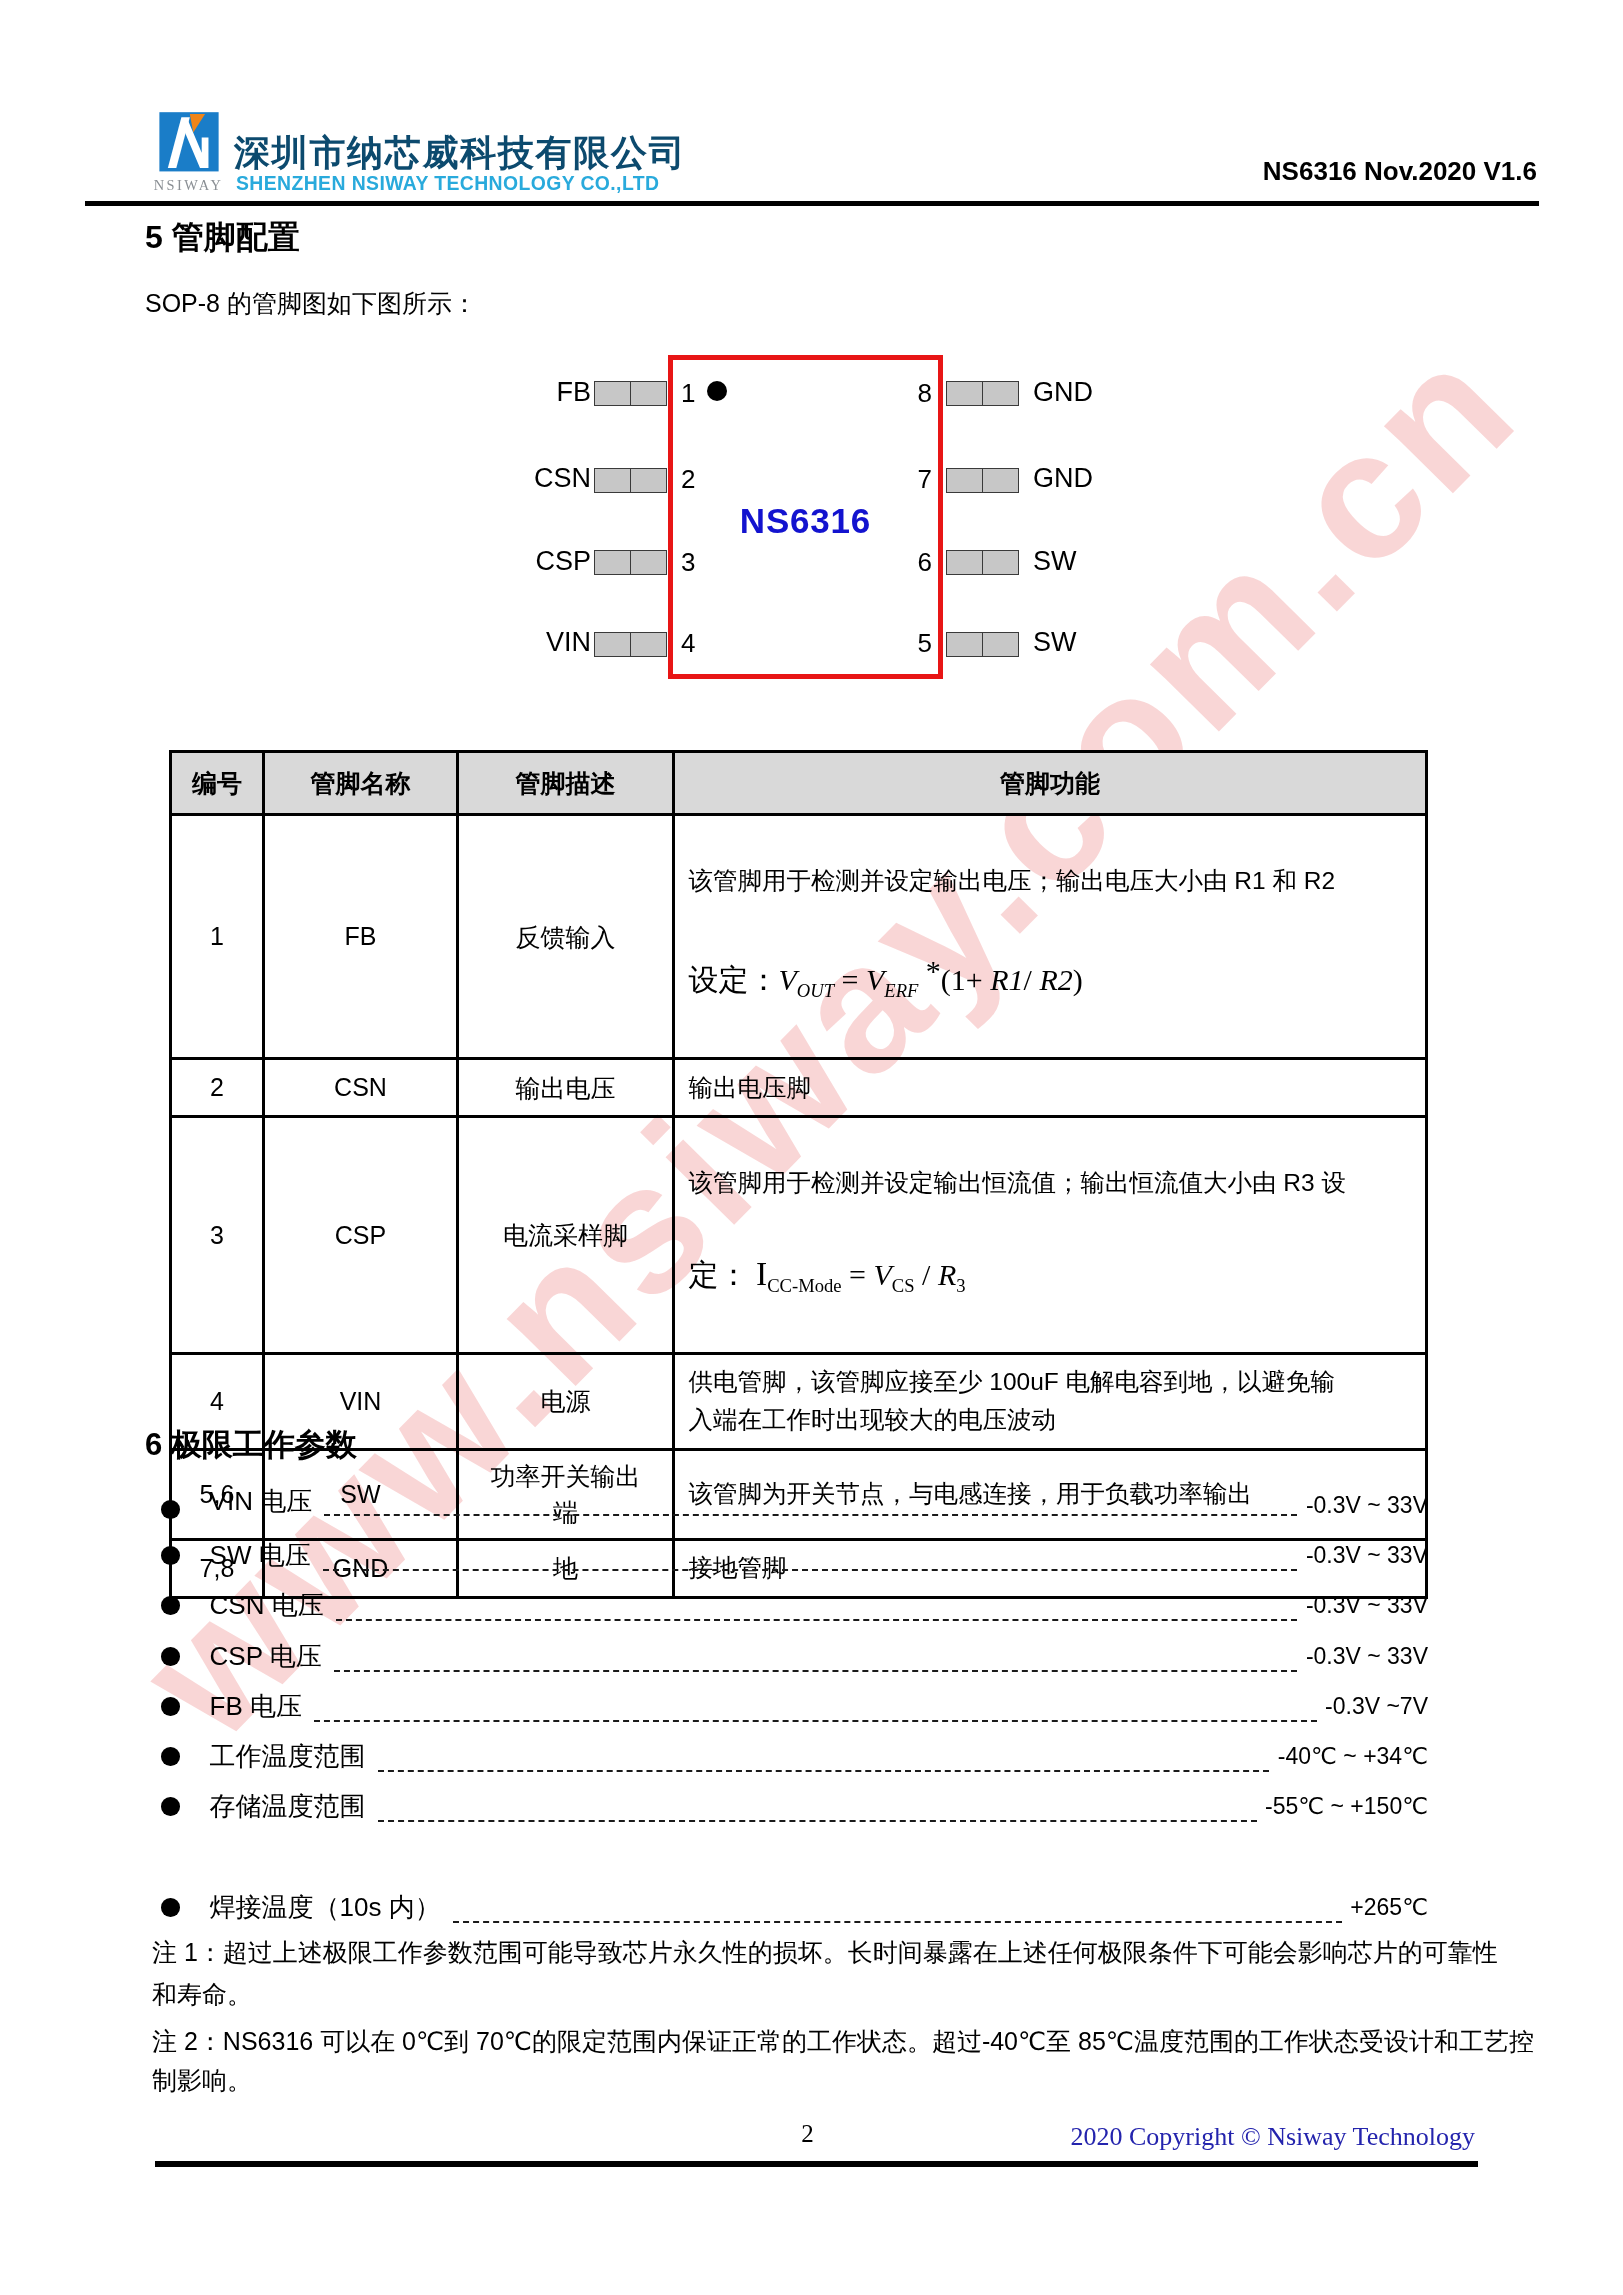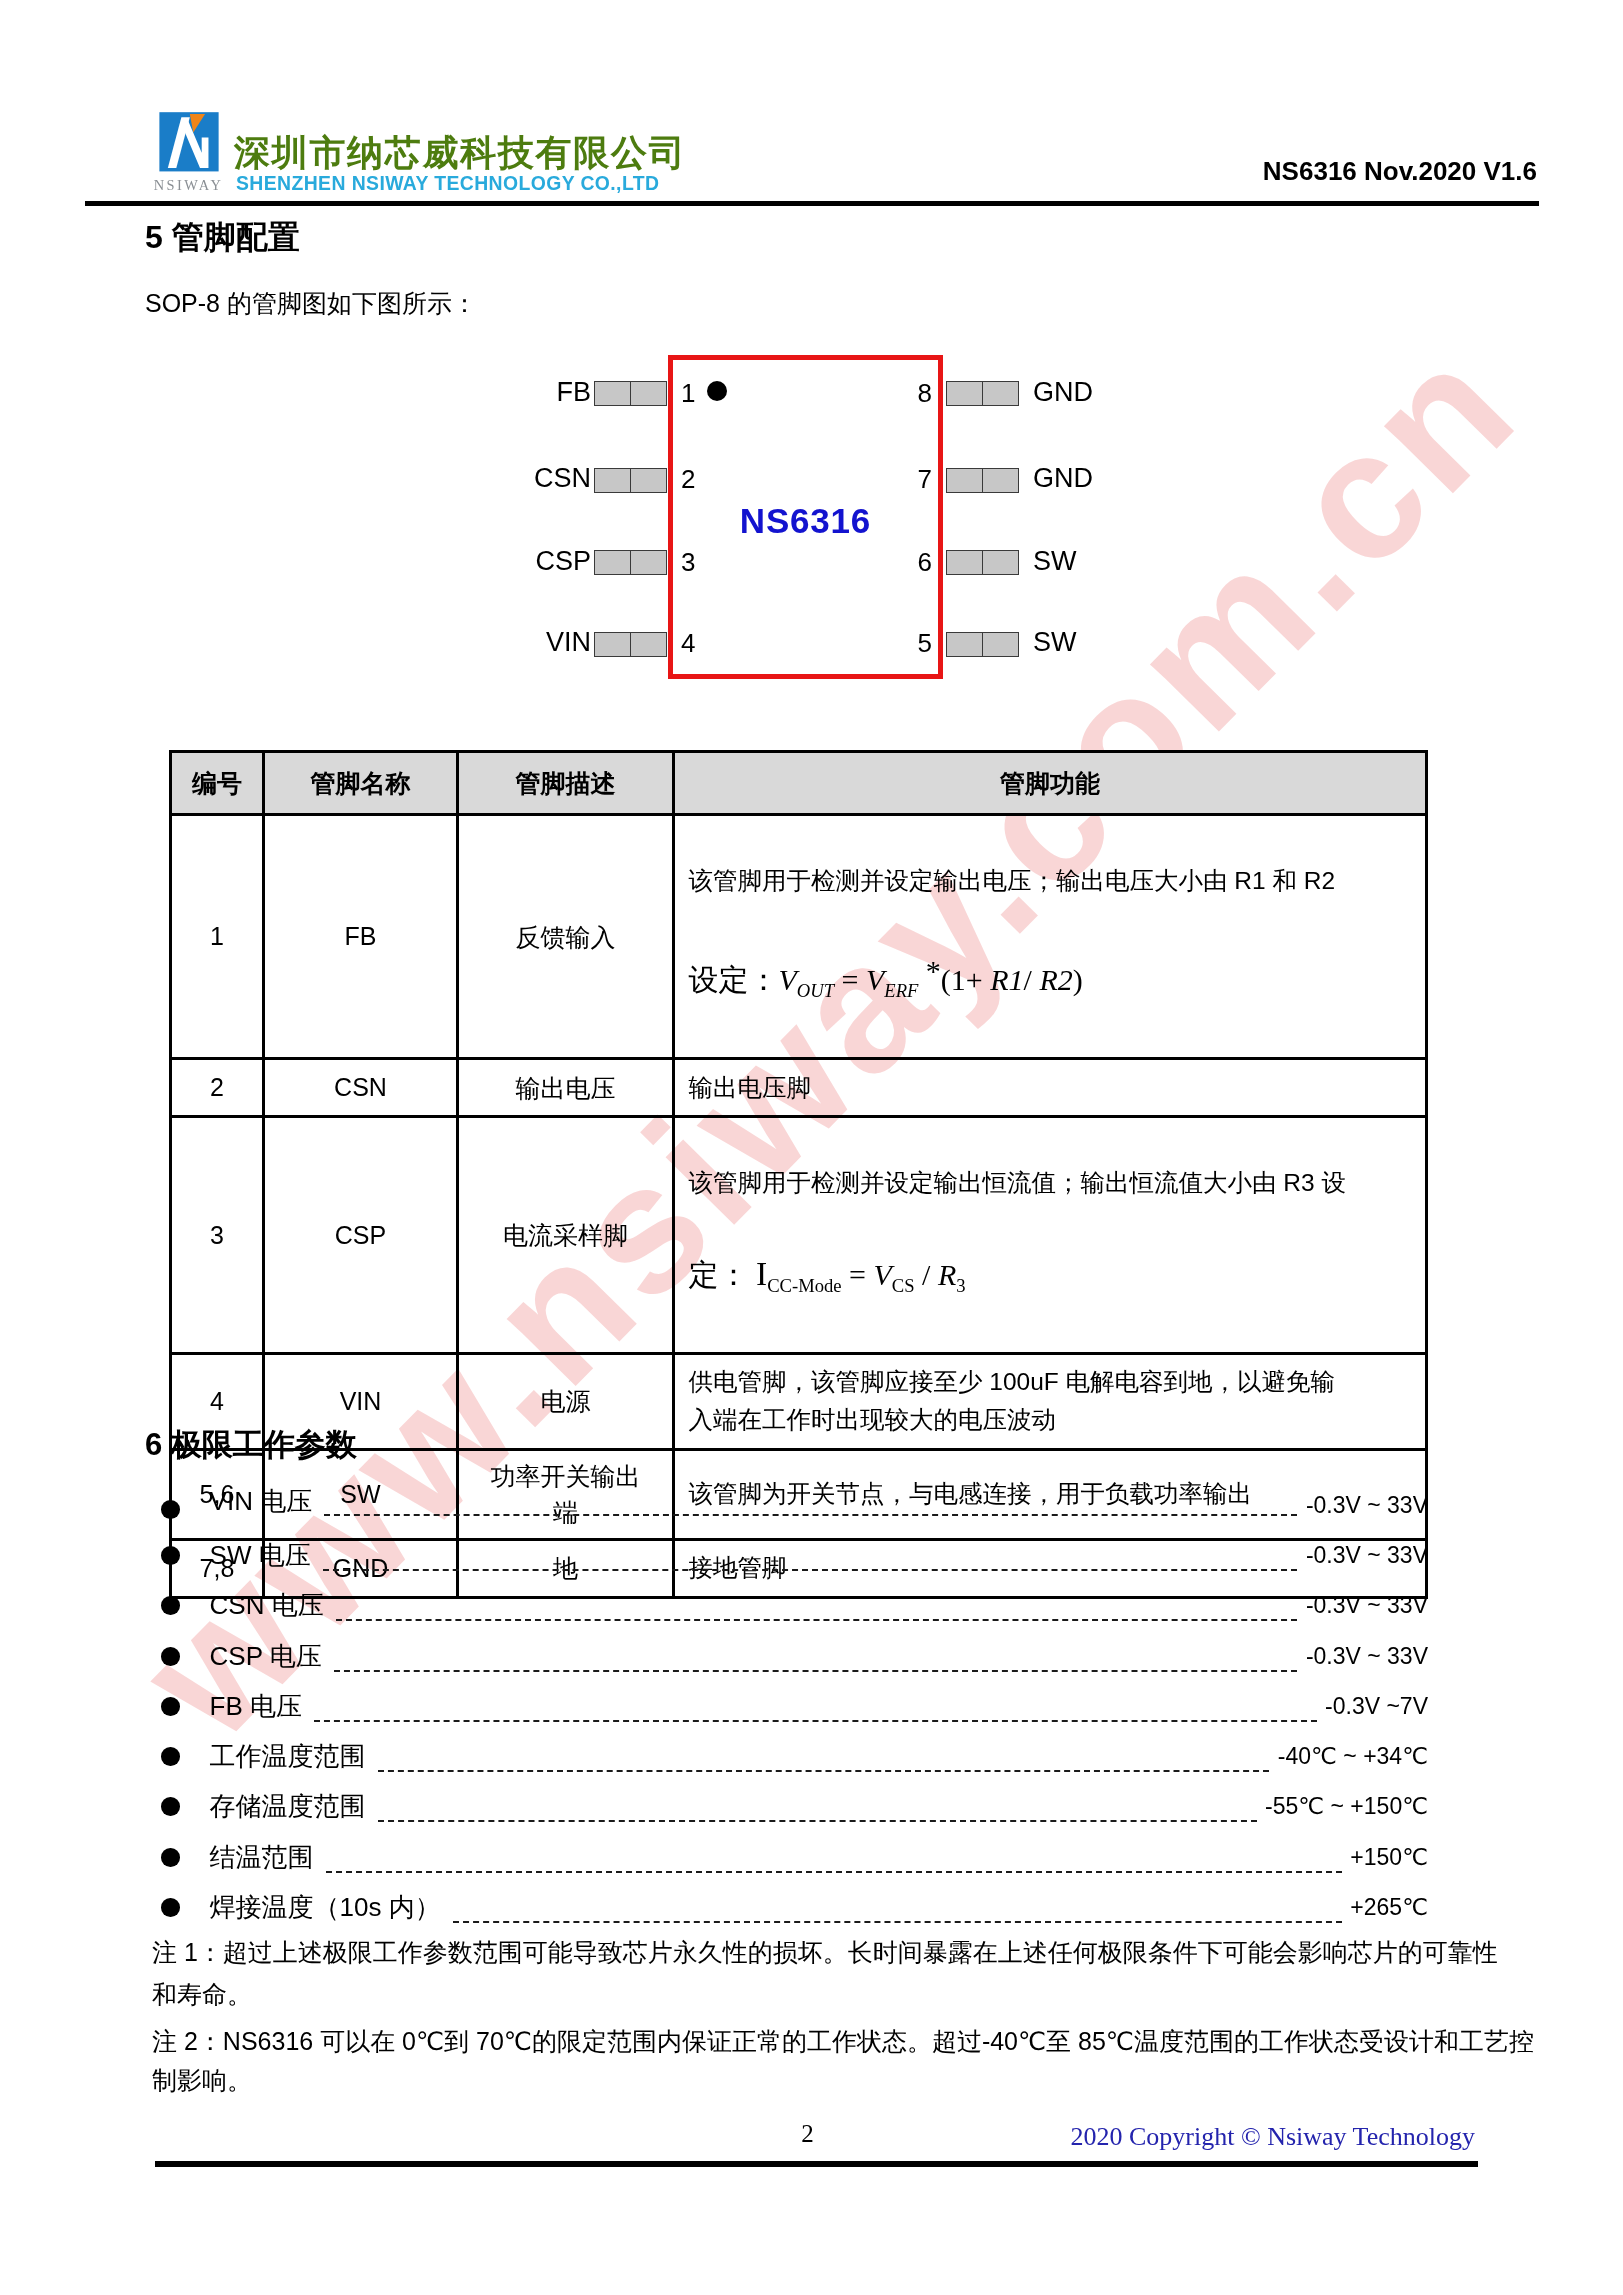--- a/index.html
+++ b/index.html
@@ -10,21 +10,21 @@
   
   .watermark{position:absolute;left:-313px;top:934px;width:2283px;height:211px;
              transform:rotate(-45.5deg);text-align:center;white-space:nowrap;
              font-size:182px;font-weight:bold;letter-spacing:6.8px;z-index:0;}
 
   
   .logo-box{left:148px;top:112px;width:81px;text-align:center;z-index:2;}
   .logo-mark{display:block;margin:0 auto;}
   .logo-sub{display:block;margin-top:1.7px;font-size:14.4px;letter-spacing:2.5px;color:#8a8f94;
             font-family:"Liberation Serif",serif;}
-  .company-cn{left:234px;top:129px;font-size:36px;font-weight:bold;color:#4d7c0f;letter-spacing:1.7px;z-index:2;}
+  .company-cn{left:234px;top:129px;font-size:36px;font-weight:bold;color:#0c4a6e;letter-spacing:1.7px;z-index:2;}
   .company-en{left:236px;top:172px;font-size:19.4px;font-weight:bold;color:#29aadc;letter-spacing:0.4px;z-index:2;}
   .doc-version{top:156px;right:86px;font-size:26px;font-weight:bold;z-index:2;}
   .header-rule{left:85px;top:201px;width:1454px;height:5px;background:#000;z-index:2;}
 
   
   .sec5-title{left:145px;top:216px;font-size:32px;font-weight:bold;z-index:2;}
   .sec5-intro{left:145px;top:287px;font-size:25px;z-index:2;}
   .sec6-title{left:145px;top:1424px;font-size:31px;font-weight:bold;z-index:2;}
 
   
@@ -257,26 +257,20 @@
     <span class="blabel">工作温度范围</span>
     <span class="leader"></span>
     <span class="bvalue">-40℃ ~ +34℃</span>
   </div>
   <div class="bullet-row" style="top:1788px;">
     <span class="bdot"></span>
     <span class="blabel">存储温度范围</span>
     <span class="leader"></span>
     <span class="bvalue">-55℃ ~ +150℃</span>
   </div>
-  <div class="bullet-row" style="top:1839px;">
-    <span class="bdot"></span>
-    <span class="blabel">结温范围</span>
-    <span class="leader"></span>
-    <span class="bvalue">+150℃</span>
-  </div>
   <div class="bullet-row" style="top:1889px;">
     <span class="bdot"></span>
     <span class="blabel">焊接温度（10s 内）</span>
     <span class="leader"></span>
     <span class="bvalue">+265℃</span>
   </div>
 
   <div class="note-line" style="top:1936px;">注 1：超过上述极限工作参数范围可能导致芯片永久性的损坏。长时间暴露在上述任何极限条件下可能会影响芯片的可靠性</div>
   <div class="note-line" style="top:1978px;">和寿命。</div>
   <div class="note-line" style="top:2025px;">注 2：NS6316 可以在 0℃到 70℃的限定范围内保证正常的工作状态。超过-40℃至 85℃温度范围的工作状态受设计和工艺控</div>

